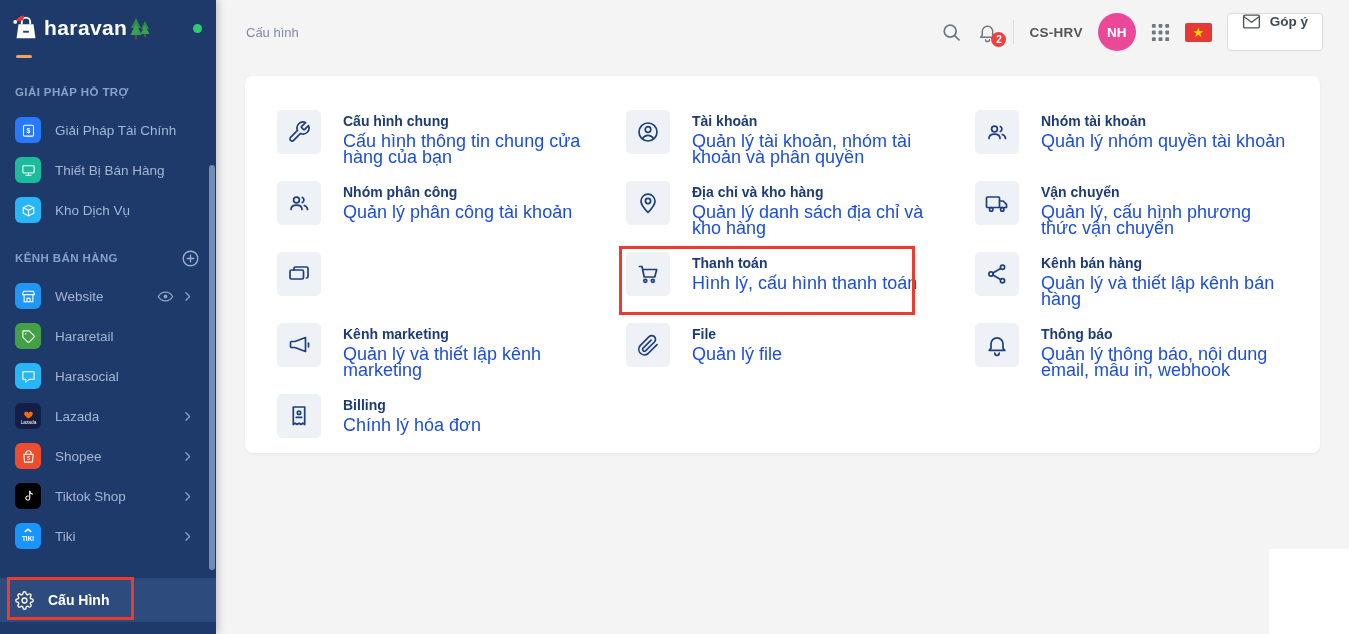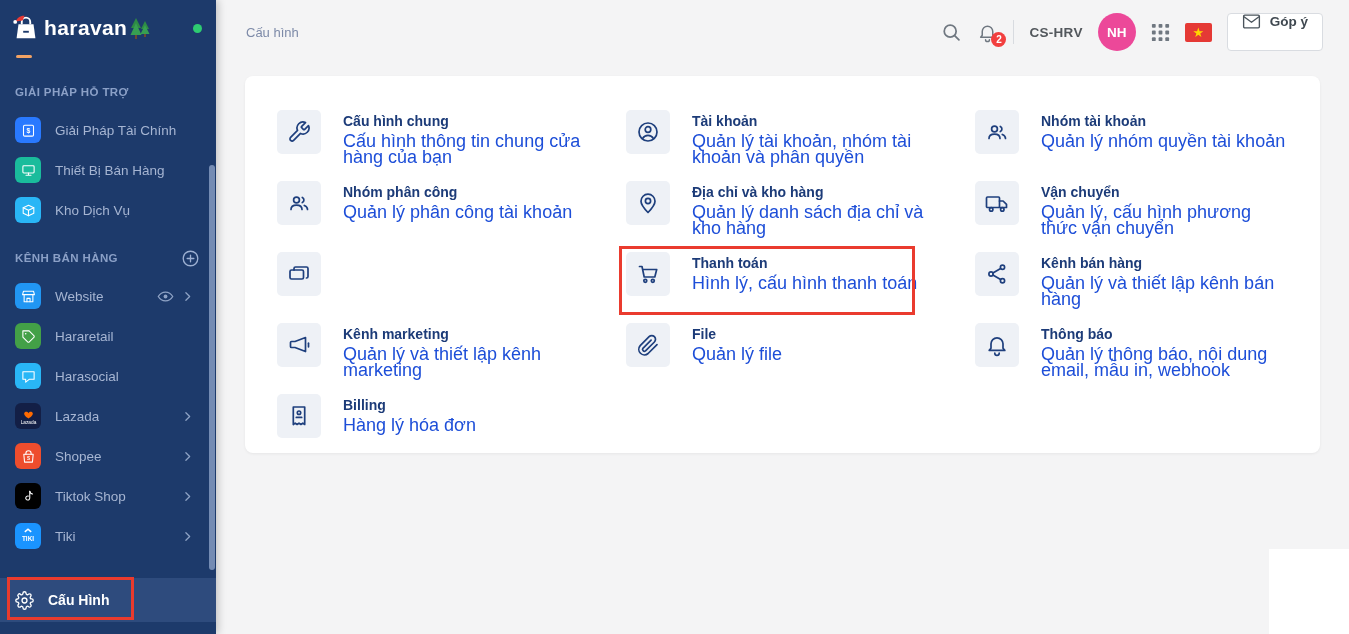--- a/index.html
+++ b/index.html
@@ -513,21 +513,21 @@
         <div class="grid-item">
           <div class="tile-g">
             <svg width="24" height="24" viewBox="0 0 24 24" fill="none" stroke="currentColor" stroke-width="1.7" stroke-linecap="round" stroke-linejoin="round">
               <path d="M6.3 3h11.4v17.5l-1.9-1.4-1.9 1.4-1.9-1.4-1.9 1.4-1.9-1.4-1.9 1.4z"></path>
               <circle cx="12" cy="8.7" r="1.7"></circle>
               <path d="M9.3 13.4h5.4"></path>
             </svg>
           </div>
           <div class="g-text">
             <div class="g-title">Billing</div>
-            <div class="g-sub">Hàng lý hóa đơn</div>
+            <div class="g-sub">Chính lý hóa đơn</div>
           </div>
         </div>
       </div>
   </div>
 </div>
 
 <div class="hl-config"></div>
 
 <div class="white-box"></div>
 

